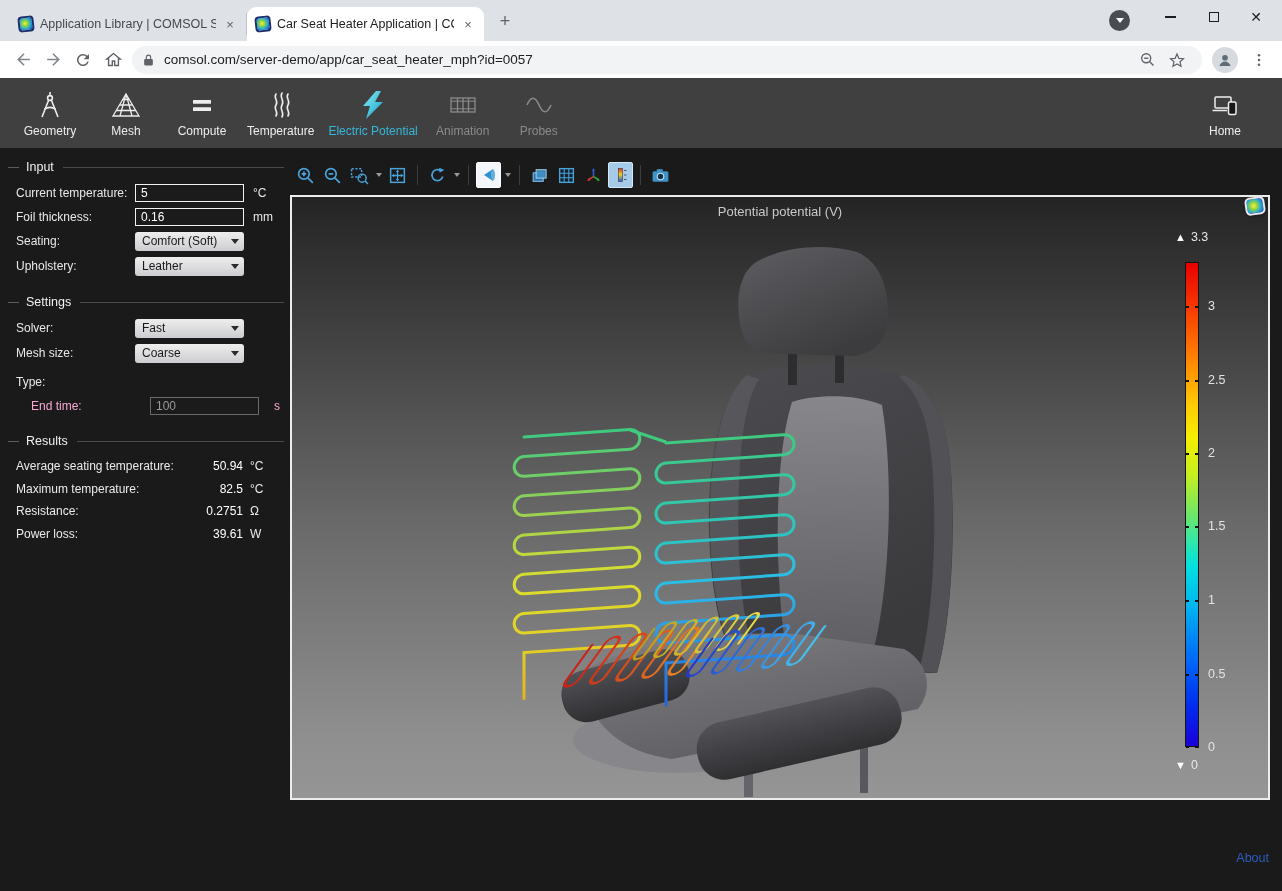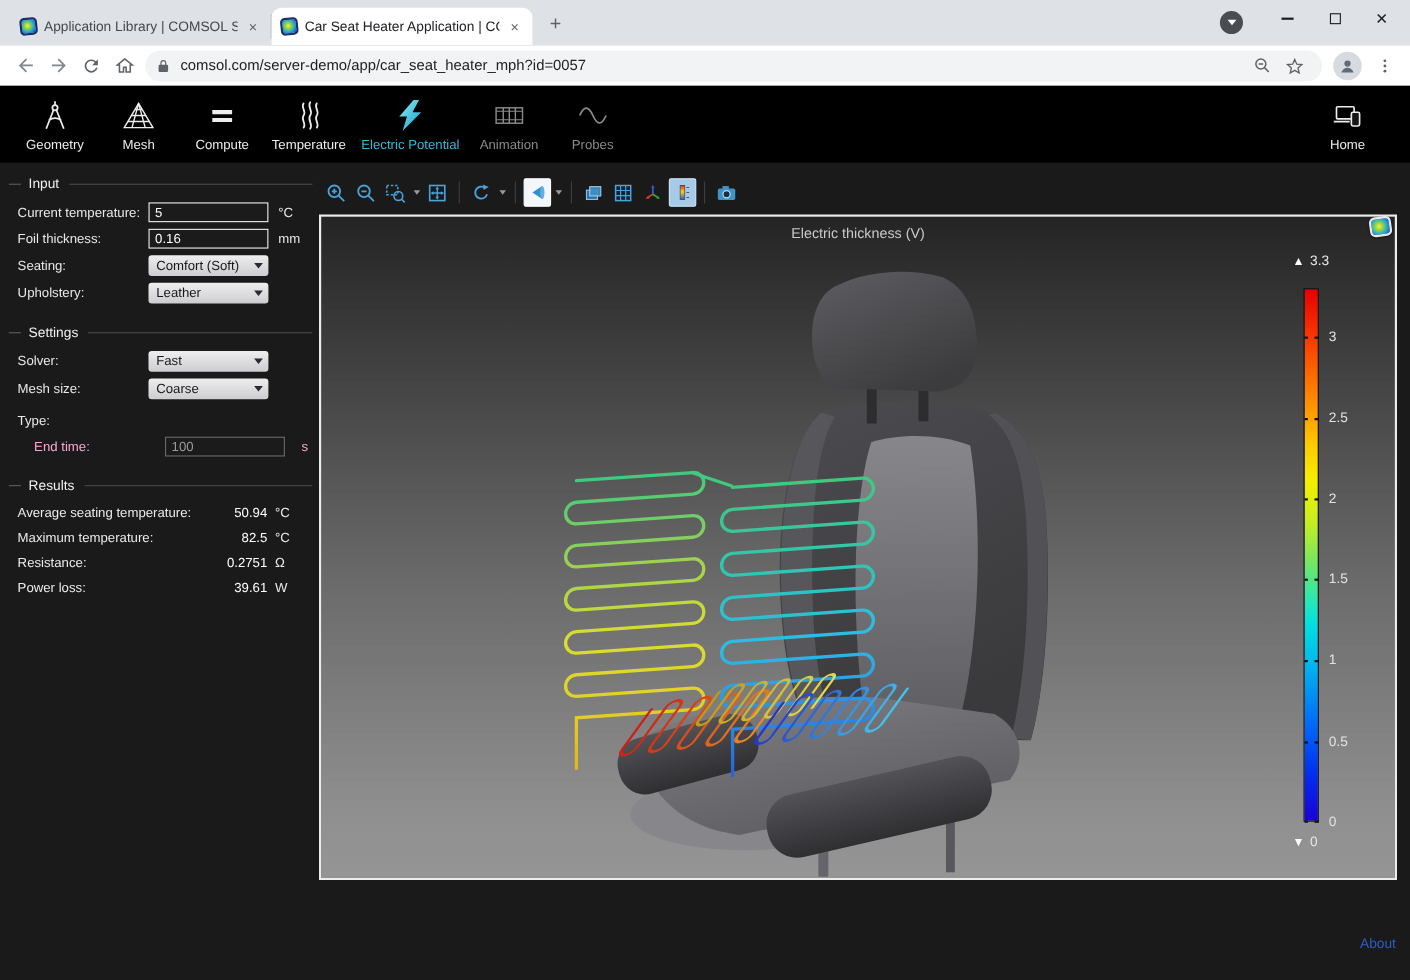--- a/index.html
+++ b/index.html
@@ -34,21 +34,21 @@
   .navbar { position:absolute; top:41px; left:0; right:0; height:37px; background:#fff;
     display:flex; align-items:center; padding:0 8px; }
   .navbtn { width:30px; height:30px; display:flex; align-items:center; justify-content:center; flex:none; }
   .pill { flex:1; height:28px; background:#f1f3f4; border-radius:14px; display:flex; align-items:center;
     padding:0 10px; margin:0 4px; min-width:0; }
   .url { font-size:13.5px; color:#202124; margin-left:9px; flex:1; white-space:nowrap; overflow:hidden; }
   .avatar { width:26px; height:26px; border-radius:50%; background:#d7dbdf; margin:0 6px;
     display:flex; align-items:center; justify-content:center; flex:none; }
 
   
-  .ribbon { position:absolute; top:78px; left:0; right:0; height:70px; background:#000000;
+  .ribbon { position:absolute; top:78px; left:0; right:0; height:70px; background:#404040;
     display:flex; align-items:center; padding:0 12px; }
   .ritem { display:flex; flex-direction:column; align-items:center; justify-content:center;
     min-width:62px; height:64px; margin:0 7px; color:#ededed; }
   .ritem .ric { width:32px; height:32px; }
   .ritem .rlab { font-size:12px; margin-top:3px; white-space:nowrap; }
   .ritem.active { color:#35b7d9; }
   .ritem.disabled { color:#8a8a8a; }
   .ritem.home { margin-left:auto; margin-right:14px; }
 
   
@@ -467,21 +467,21 @@
       <div class="gbtn">
         <svg width="19" height="19" viewBox="0 0 18 18">
             <rect x="5.5" y="3" width="5.5" height="3.5" fill="#3f93c8"></rect>
             <rect x="1.5" y="5" width="15" height="10" rx="1.5" fill="#3f93c8"></rect>
             <circle cx="9" cy="10" r="3.1" fill="#16303f" stroke="#bfe2f5" stroke-width="1"></circle>
           </svg>
       </div>
     </div>
 
     <div class="canvas">
-      <div class="plot-title">Electric thickness (V)</div>
+      <div class="plot-title">Potential potential (V)</div>
 
       <svg class="seat-svg" viewBox="0 0 976 601">
         <defs>
           <linearGradient id="gHead" x1="0" y1="0" x2="0.6" y2="1">
               <stop offset="0" stop-color="#5e5e62"></stop>
               <stop offset="1" stop-color="#3c3c3f"></stop>
             </linearGradient>
           <linearGradient id="gBack" x1="0" y1="0" x2="0.4" y2="1">
               <stop offset="0" stop-color="#4c4c50"></stop>
               <stop offset="1" stop-color="#3a3a3d"></stop>

